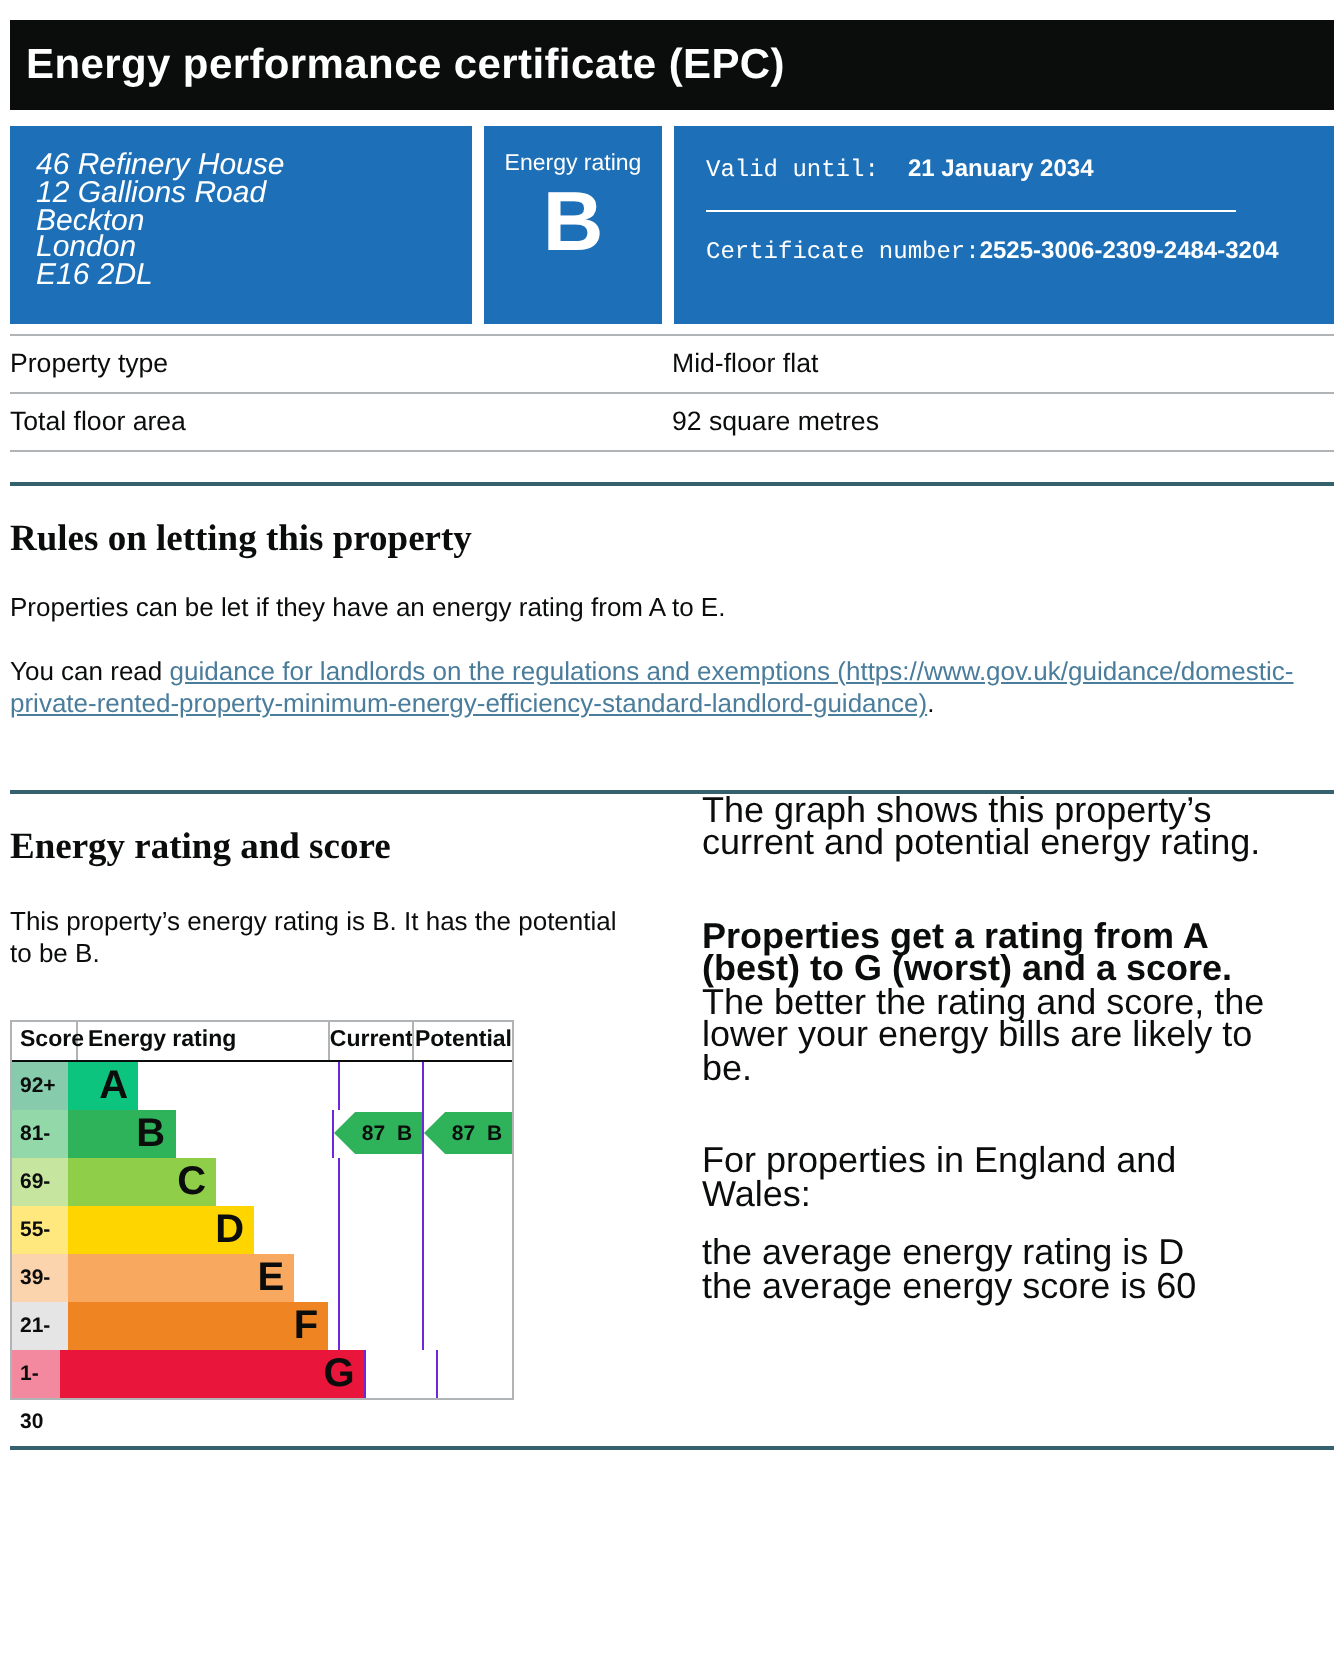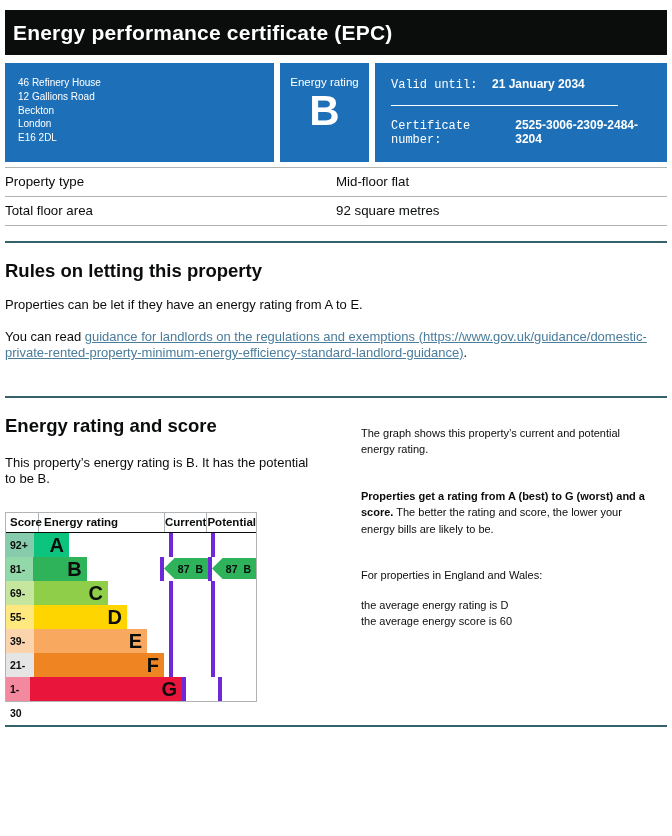--- a/index.html
+++ b/index.html
@@ -15,67 +15,67 @@
   
   .title-bar {
     background:#0b0c0c; height:45px;
     display:flex; align-items:center; padding-left:8px;
   }
   .title-bar h1 { color:#fff; font-size:21px; font-weight:bold; letter-spacing:.2px; }
 
   
   .summary { display:flex; gap:6px; margin-top:8px; height:99px; }
   .panel { background:#1d70b8; color:#fff; }
-  .address-box { width:269px; padding:13px 0 0 13px; font-size:10px; line-height:13.8px; }
+  .address-box { width:231px; padding:13px 0 0 13px; font-size:15px; line-height:13.8px;font-style:italic; }
   .rating-box { width:89px; text-align:center; padding-top:13px; }
   .rating-box .rating-label { font-size:11.5px; }
   .rating-box .rating-letter { font-size:42px; font-weight:bold; line-height:44px; margin-top:1px; }
   .validity-box { flex:1; padding:14px 16px 0 16px; font-size:12px; }
   .kv-row { display:flex; align-items:baseline; }
   .kv-label { display:inline-block; min-width:101px;font-family:Liberation Mono, monospace; }
   .kv-value { font-weight:bold; }
   .validity-box hr { border:none; border-top:1px solid #fff; margin:13px 33px 12px 0; }
 
   
   .facts { margin-top:5px; font-size:13.3px; }
   .facts-row { display:flex; border-top:1px solid #b1b4b6; padding:6px 0 7px 0; }
   .facts-row:last-child { border-bottom:1px solid #b1b4b6; }
   .facts-label { width:331px; }
 
   
   .divider { border:none; border-top:2px solid #35616c; margin-top:15px; }
   .bottom-rule { border:none; border-top:2px solid #35616c; margin-top:23px; }
 
-  h2 { font-size:18.5px; font-weight:bold; margin-top:17px; }
+  h2 { font-size:18.5px; font-weight:bold; margin-top:17px;font-family:Liberation Serif, serif; }
   p.body-text { font-size:13px; line-height:16.5px; margin-top:15px; }
   a.doc-link { color:#4a7c9b; text-decoration:underline; }
 
   
   .two-col { display:flex; margin-top:0; }
   .col-left { width:332px; }
   .col-left p.body-text { max-width:312px; }
-  .col-right { width:290px; margin-left:24px; padding-top:27px; font-size:11px; line-height:16.5px; }
+  .col-right { width:290px; margin-left:14px; font-size:18px; line-height:16.5px; }
   .col-right p { margin-bottom:30px; }
   .col-right p.tight { margin-bottom:13px; }
   .col-right p.last { margin-bottom:0; }
   .bold-run { font-weight:bold; }
 
   
   .epc-chart { width:252px; margin-top:24px; border:1px solid #b1b4b6; font-size:11.5px; background:#fff; }
   .chart-header { display:flex; height:20px; border-bottom:1px solid #0b0c0c; font-weight:bold; }
   .chart-header .h-score { width:33px; padding:3px 0 0 4px; border-right:1px solid #b1b4b6; }
   .chart-header .h-rating { width:163px; padding:3px 0 0 5px; }
   .chart-header .h-current { width:50px; padding-top:3px; text-align:center; border-left:1px solid #b1b4b6; }
   .chart-header .h-potential { width:54px; padding-top:3px; text-align:center; border-left:1px solid #b1b4b6; }
   .chart-row { display:flex; height:24px; }
   .score-cell { width:33px; font-size:10.5px; font-weight:bold; line-height:24px; padding-left:4px; }
   .rating-cell { width:163px; background:#fff; }
   .band-bar { height:24px; display:flex; align-items:center; justify-content:flex-end; padding-right:5px; }
   .band-letter { font-size:20px; font-weight:bold; line-height:20px; color:#0b0c0c; }
-  .pointer-cell { width:50px; border-left:4px solid #6d28d9; display:flex; align-items:center; justify-content:center; }
+  .pointer-cell { width:50px; border-left:1px solid #6d28d9; display:flex; align-items:center; justify-content:center; }
   .pointer-cell.potential { width:54px; }
   .rating-arrow {
     width:44px; height:21px;
     clip-path:polygon(0 50%, 24% 0, 100% 0, 100% 100%, 24% 100%);
     display:flex; align-items:center; justify-content:center;
     padding-left:9px; gap:6px;
     font-size:10.5px; font-weight:bold; color:#0b0c0c;
   }
 </style>
 </head>

